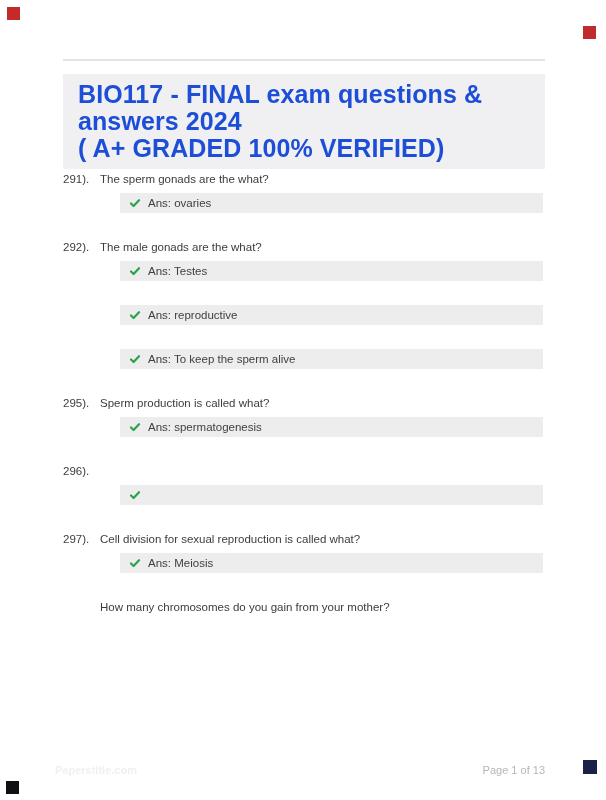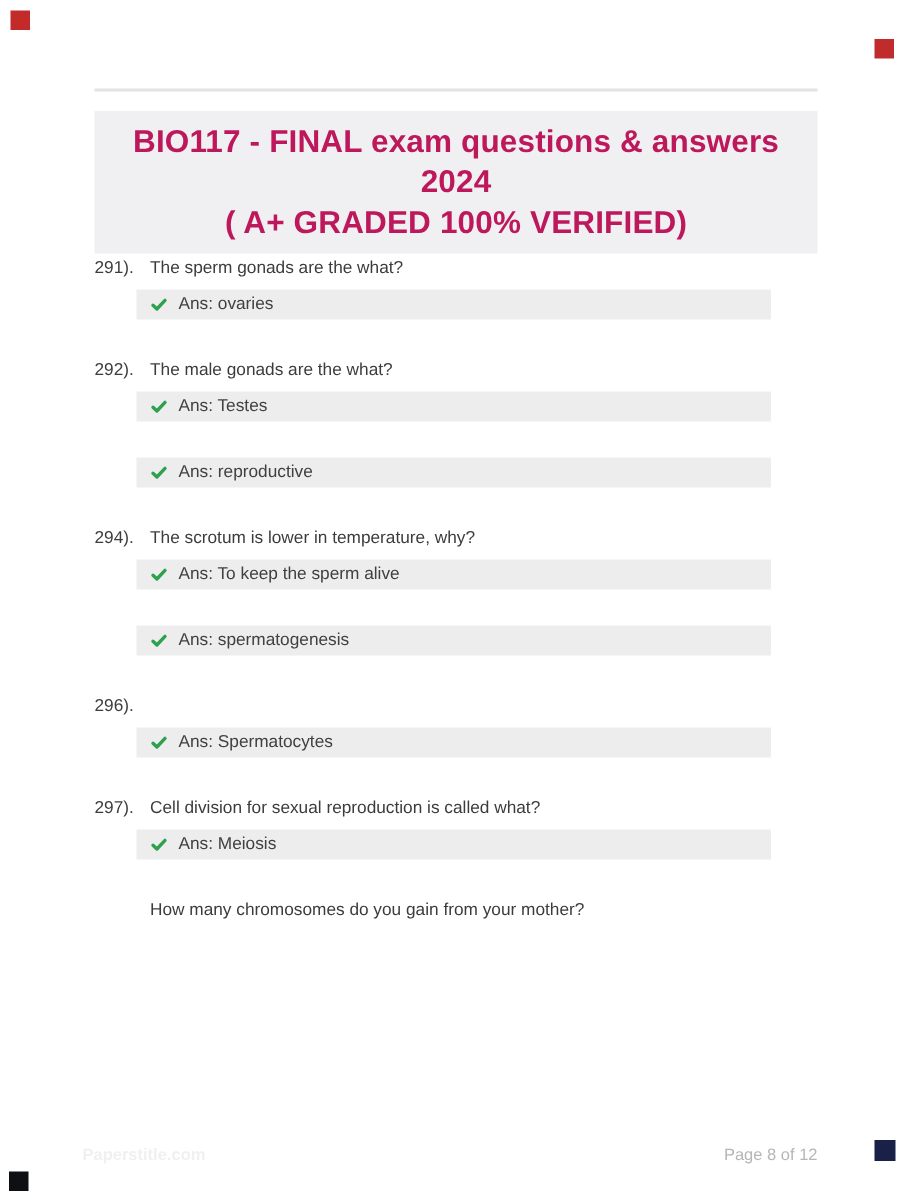--- a/index.html
+++ b/index.html
@@ -23,27 +23,26 @@
     background: #e3e3e3;
   }
   .title-box {
     position: absolute;
     left: 63px; top: 74px;
     width: 482px;
     background: #f0f0f2;
     padding: 7px 15px;
   }
   .title-text {
-    font-size: 21px;
+    font-size: 25px;
     line-height: 27px;
     font-weight: 700;
-    color: #be185d;
+    color: #1d4ed8;
     white-space: pre-line;
     letter-spacing: 0.1px;
-    text-align: center;
   }
   .question-list {
     position: absolute;
     left: 63px; top: 169px;
     width: 482px;
   }
   .qa-item { margin-bottom: 24px; }
   .q-row { display: flex; align-items: flex-start; }
   .q-num {
     width: 37px;
@@ -53,21 +52,21 @@
     color: #3c3c3c;
   }
   .q-text {
     font-size: 11.5px;
     line-height: 20px;
     color: #3c3c3c;
     max-width: 425px;
     white-space: pre-line;
   }
   .answer-box {
-    margin-left: 28px;
+    margin-left: 57px;
     margin-top: 4px;
     width: 423px;
     height: 20px;
     background: #ededee;
     display: flex;
     align-items: center;
     padding: 0 9px;
     gap: 7px;
   }
   .check-icon { width: 12px; height: 12px; flex: 0 0 12px; display: block; }
@@ -136,50 +135,49 @@
   <div class="qa-item">
     <div class="answer-box">
       <svg class="check-icon" viewBox="0 0 24 24">
         <path d="M4 13l5.2 5L20 6.5" fill="none" stroke="#2fa14d" stroke-width="4.5" stroke-linecap="round" stroke-linejoin="round"></path>
       </svg>
       <span class="answer-text">Ans: reproductive</span>
     </div>
   </div>
 
   <div class="qa-item">
-    <div class="q-row">
-      <div class="q-num">294).</div>
-      <div class="q-text">The scrotum is lower in temperature, why?</div>
-    </div>
     <div class="answer-box">
       <svg class="check-icon" viewBox="0 0 24 24">
         <path d="M4 13l5.2 5L20 6.5" fill="none" stroke="#2fa14d" stroke-width="4.5" stroke-linecap="round" stroke-linejoin="round"></path>
       </svg>
       <span class="answer-text">Ans: To keep the sperm alive</span>
     </div>
   </div>
 
   <div class="qa-item">
+    <div class="q-row">
+      <div class="q-num">295).</div>
+      <div class="q-text">Sperm production is called what?</div>
+    </div>
     <div class="answer-box">
       <svg class="check-icon" viewBox="0 0 24 24">
         <path d="M4 13l5.2 5L20 6.5" fill="none" stroke="#2fa14d" stroke-width="4.5" stroke-linecap="round" stroke-linejoin="round"></path>
       </svg>
       <span class="answer-text">Ans: spermatogenesis</span>
     </div>
   </div>
 
   <div class="qa-item">
     <div class="q-row">
       <div class="q-num">296).</div>
     </div>
     <div class="answer-box">
       <svg class="check-icon" viewBox="0 0 24 24">
         <path d="M4 13l5.2 5L20 6.5" fill="none" stroke="#2fa14d" stroke-width="4.5" stroke-linecap="round" stroke-linejoin="round"></path>
       </svg>
-      <span class="answer-text">Ans: Spermatocytes</span>
     </div>
   </div>
 
   <div class="qa-item">
     <div class="q-row">
       <div class="q-num">297).</div>
       <div class="q-text">Cell division for sexual reproduction is called what?</div>
     </div>
     <div class="answer-box">
       <svg class="check-icon" viewBox="0 0 24 24">
@@ -193,13 +191,13 @@
   <div class="qa-item">
     <div class="q-row">
       <div class="q-num"></div>
       <div class="q-text">How many chromosomes do you gain from your mother?</div>
     </div>
 
   </div>
 </div>
 
 <div class="watermark">Paperstitle.com</div>
-<div class="page-indicator">Page 8 of 12</div>
+<div class="page-indicator">Page 1 of 13</div>
 
 </body></html>

